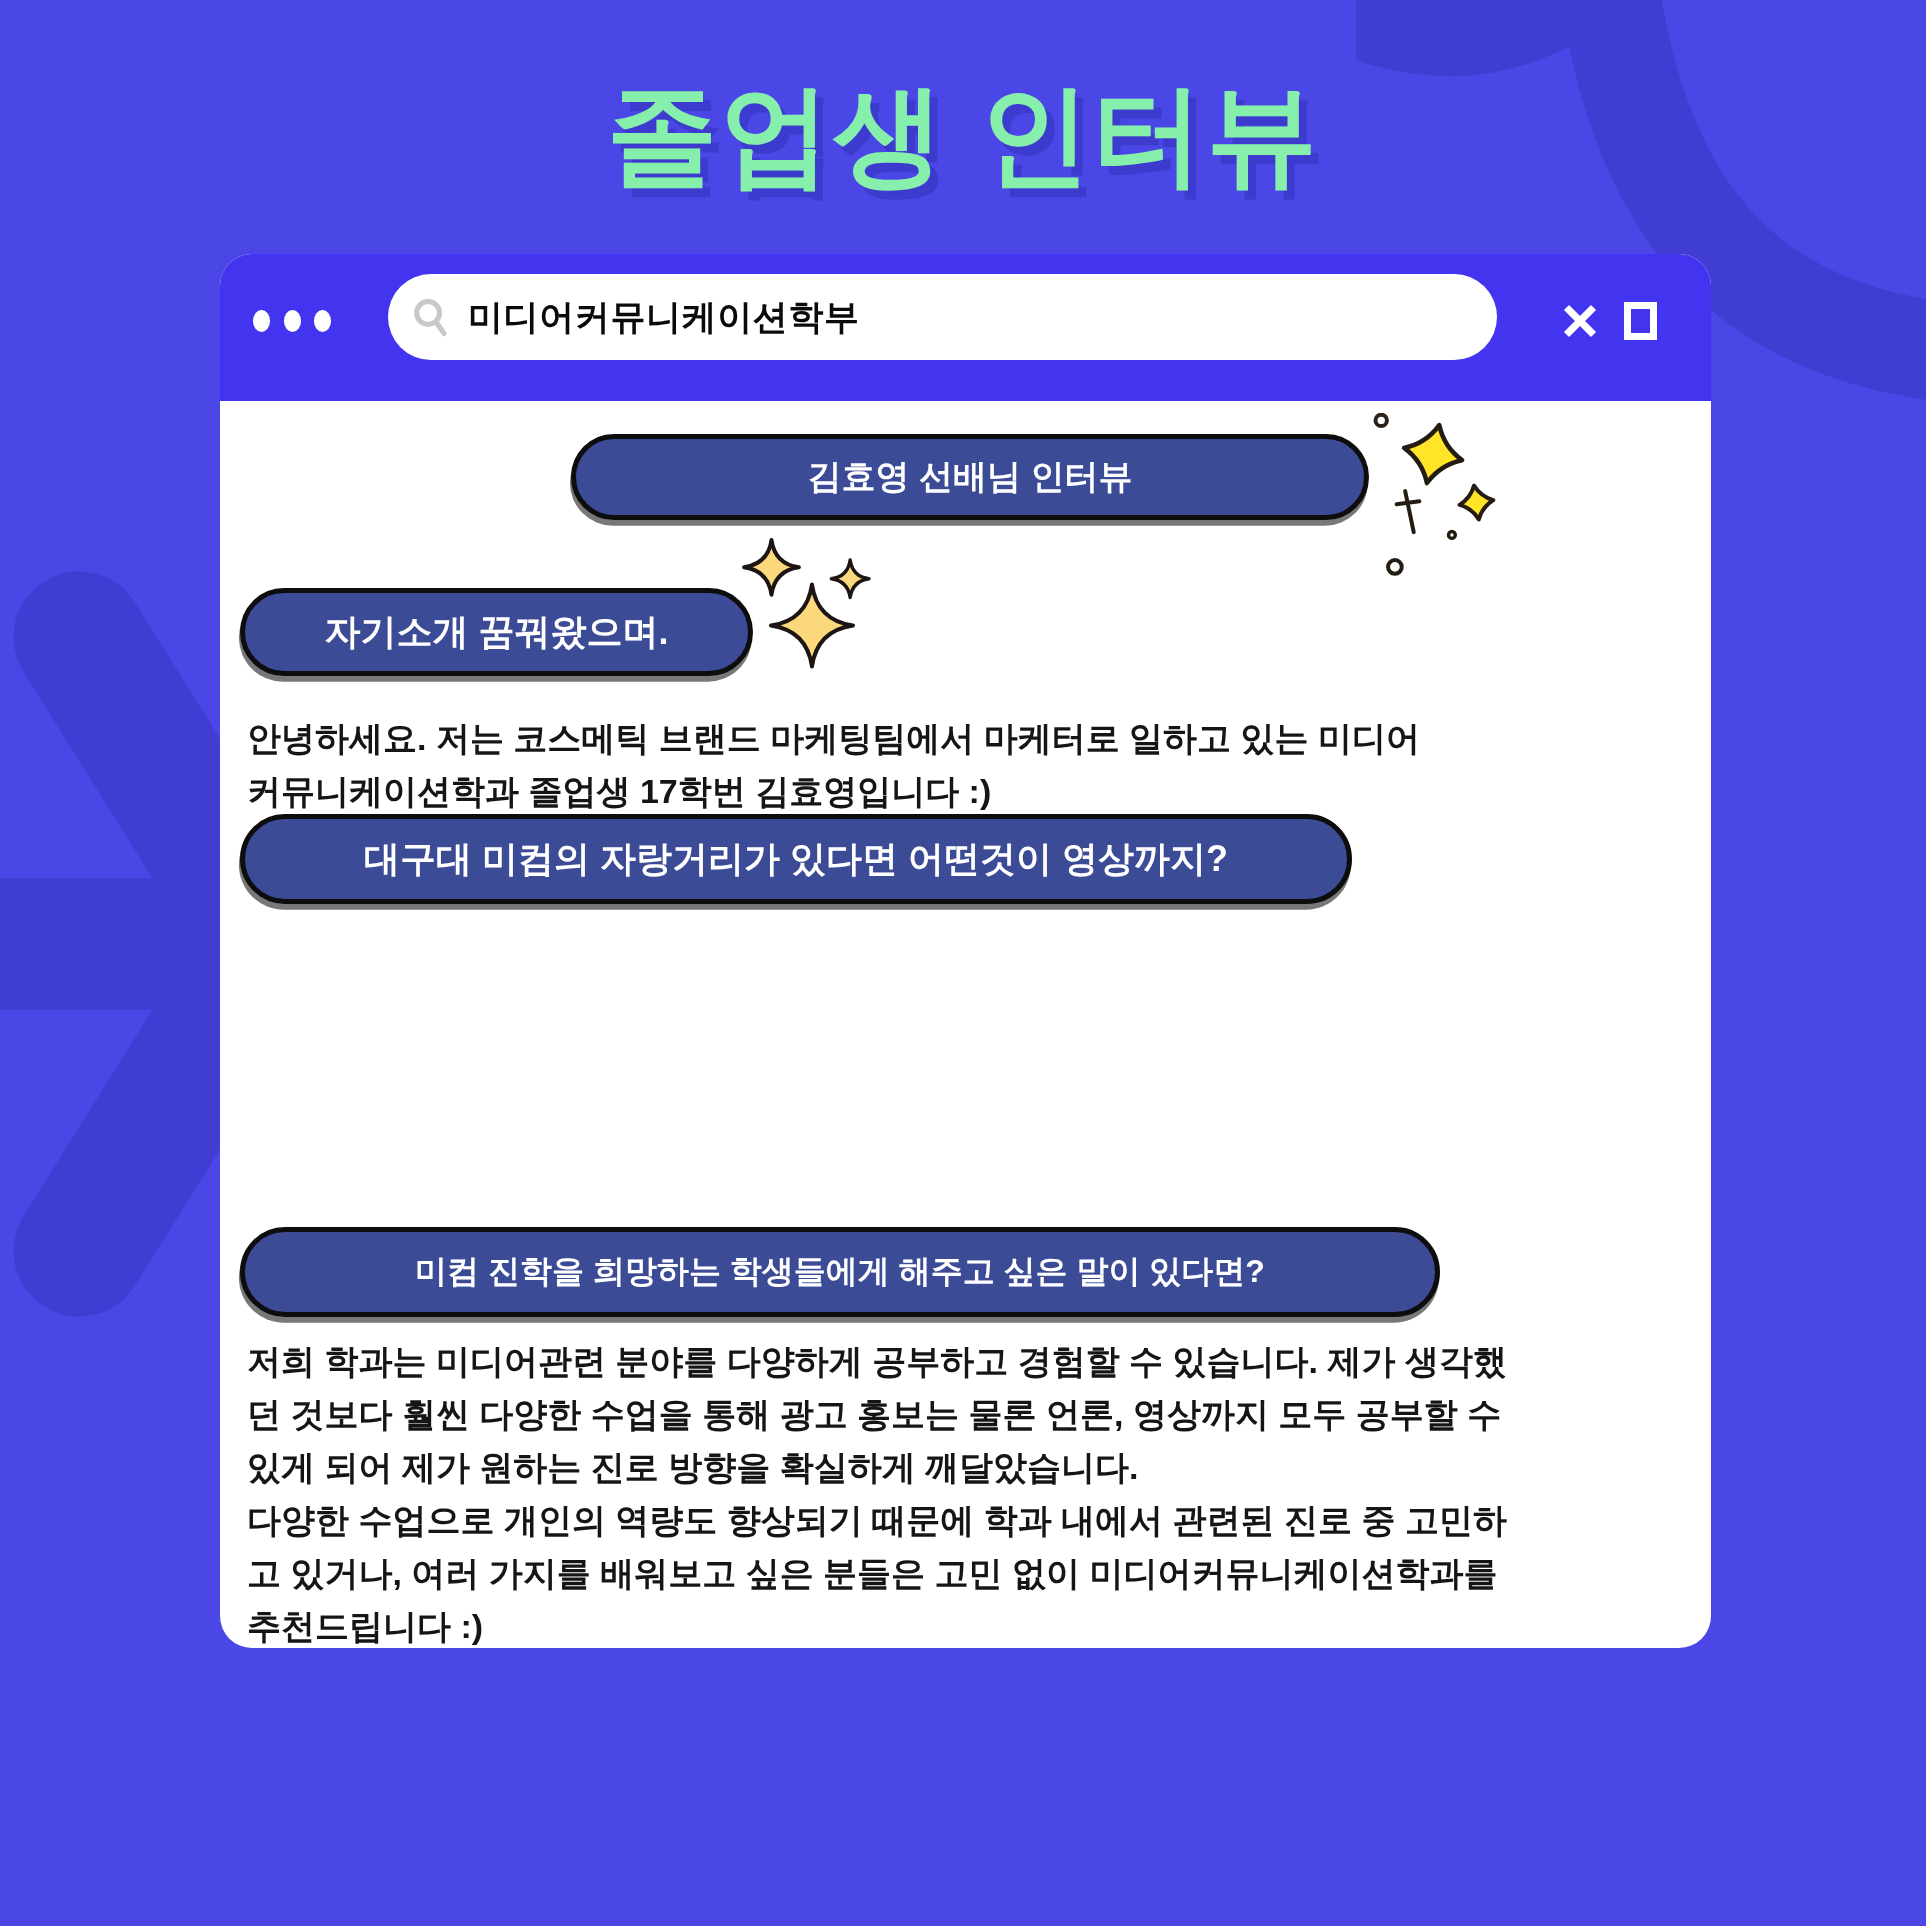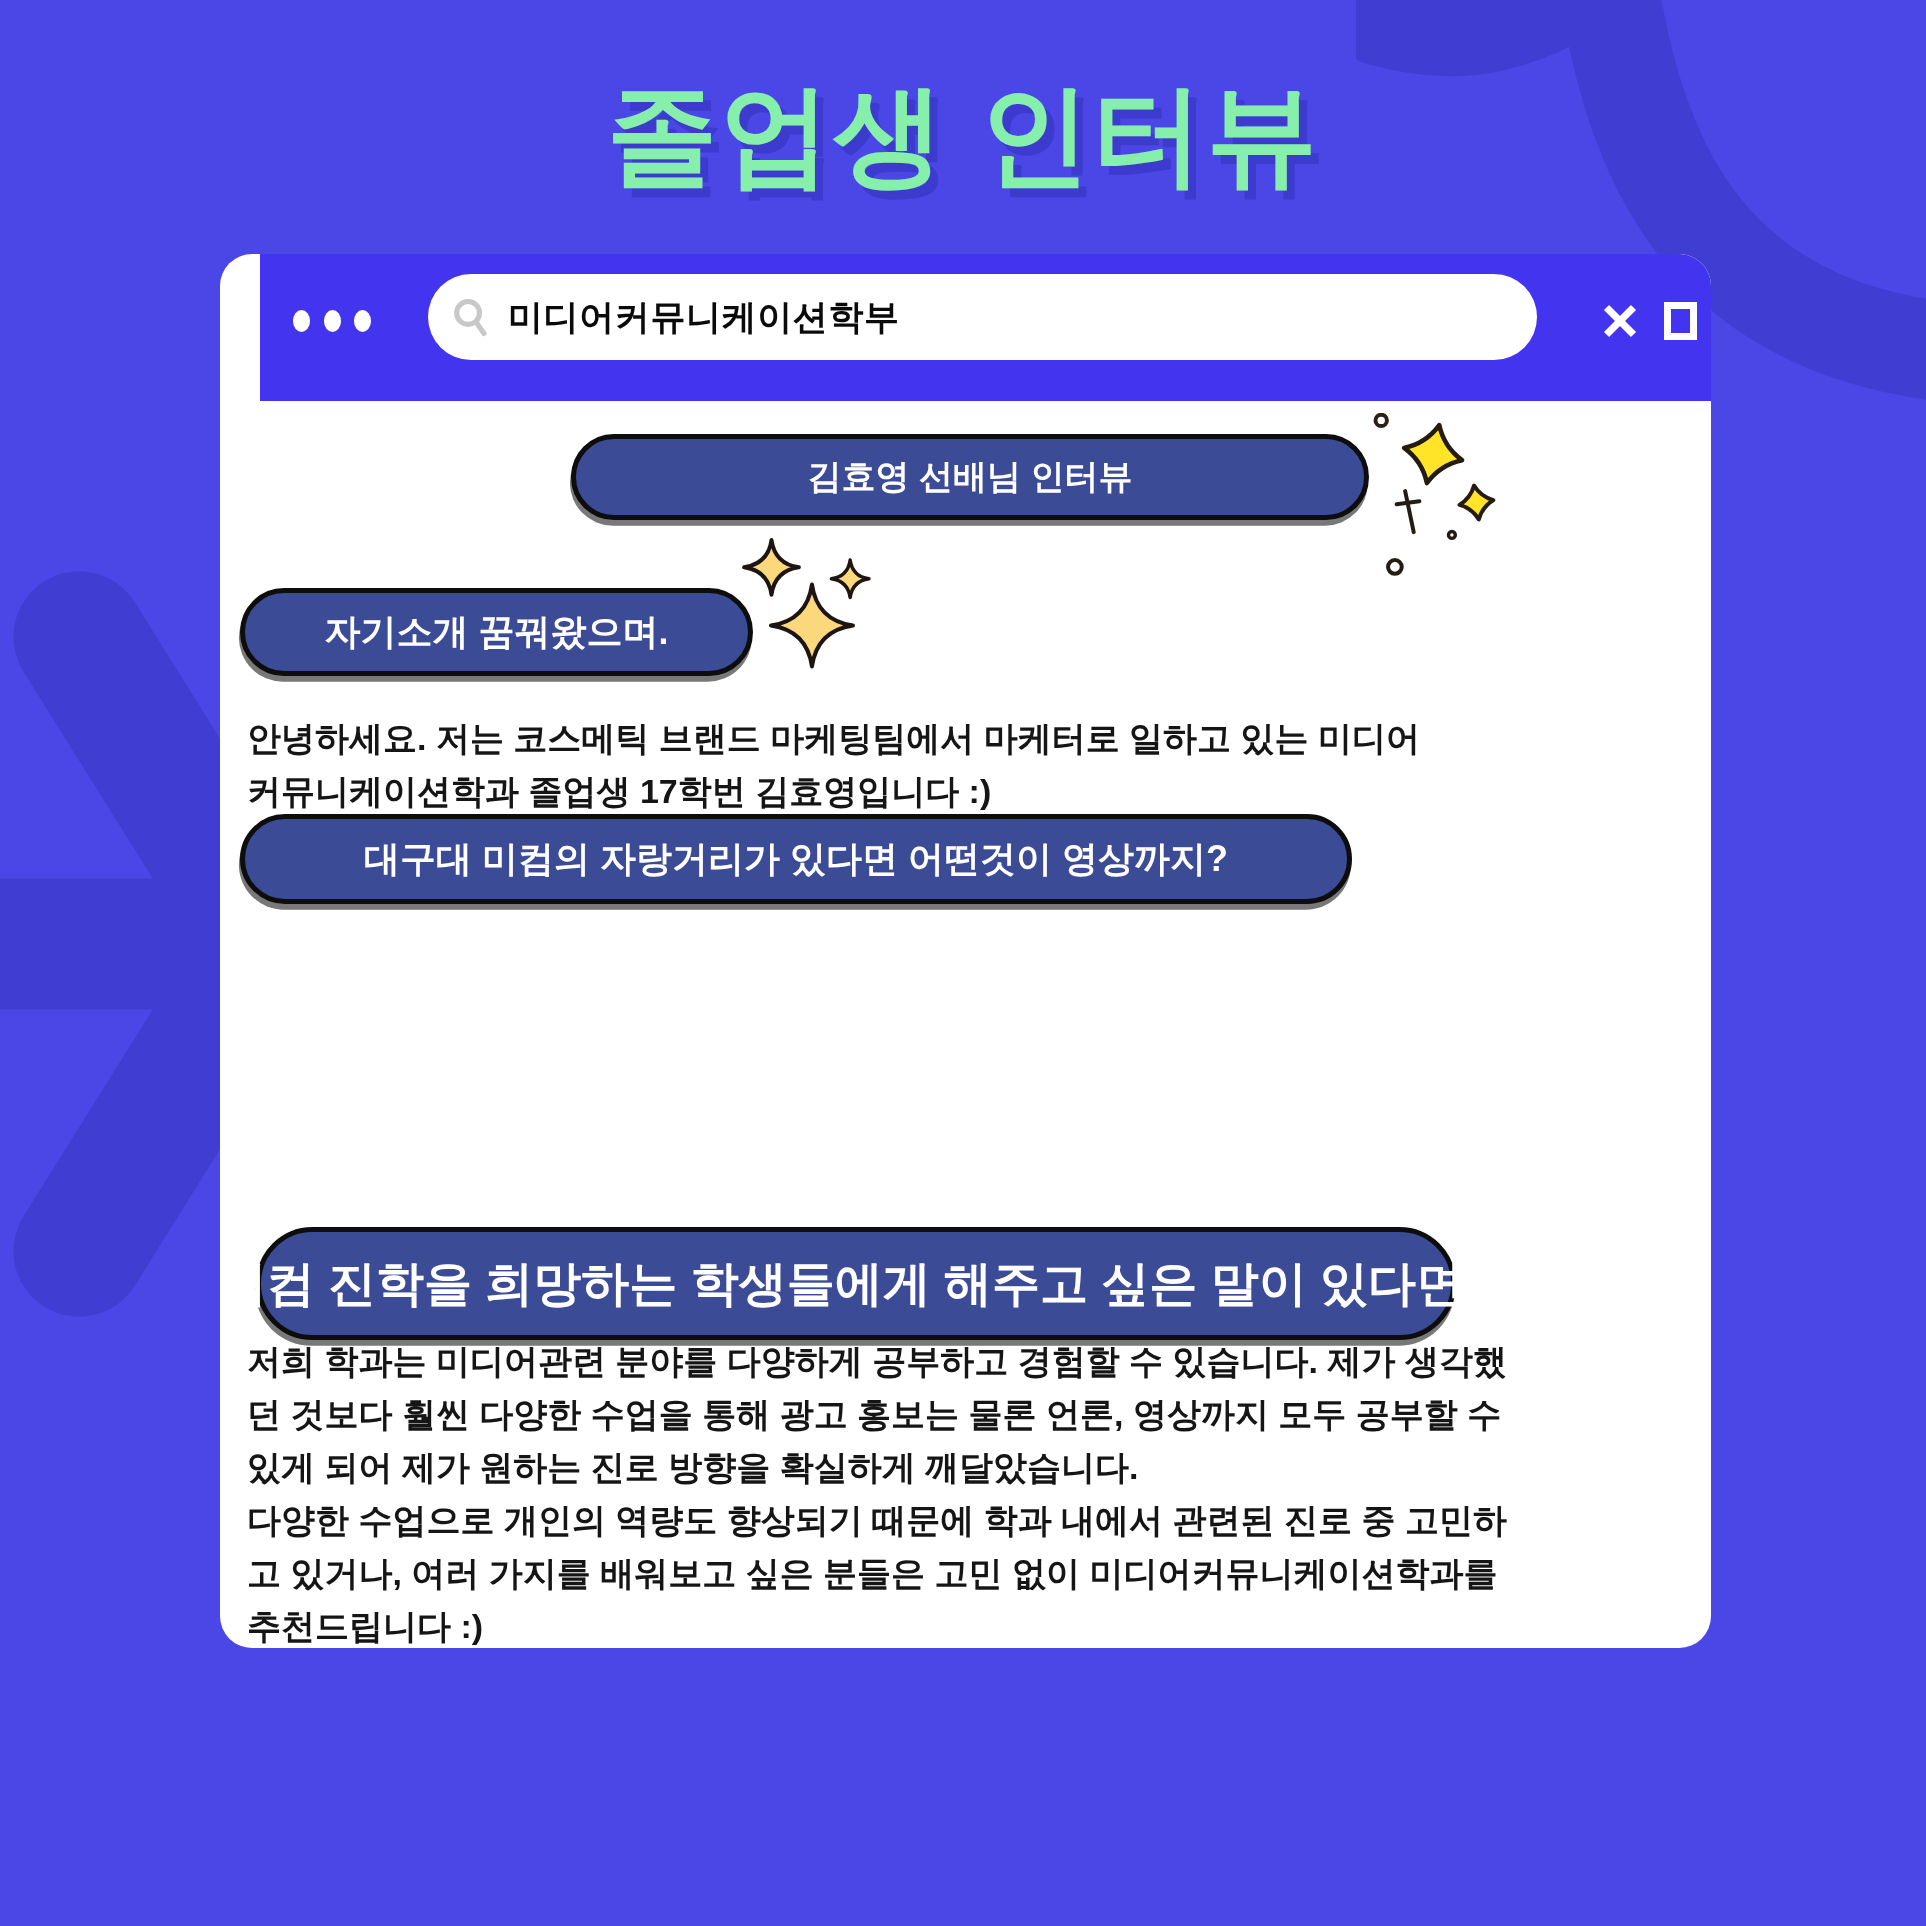--- a/index.html
+++ b/index.html
@@ -36,21 +36,20 @@
   }
 
   
   .window{
     position:absolute;left:220px;top:254px;width:1491px;height:1394px;
     background:#ffffff;border-radius:32px;overflow:hidden;
   }
   .titlebar{
     position:absolute;left:0;top:0;width:100%;height:147px;
     background:var(--titlebar);
-    margin-left:40px;
   }
   .dots{position:absolute;left:33px;top:56px;display:flex;gap:13.7px;}
   .dot{width:17px;height:21.7px;border-radius:50%;background:#ffffff;}
   .searchbar{
     position:absolute;left:168px;top:20px;width:1109px;height:86px;
     background:#ffffff;border-radius:46px;
     display:flex;align-items:center;padding-left:23px;
   }
   .search-text{
     margin-left:16px;font-size:35px;font-weight:bold;color:#0a0a0a;
@@ -71,21 +70,21 @@
     border:5.1px solid var(--ink);
     border-radius:68px;
     display:flex;align-items:center;justify-content:center;
     color:#ffffff;font-weight:bold;
     box-shadow:-1.1px 5.7px 0 rgba(10,10,10,0.55);
     white-space:nowrap;
   }
   .badge{left:351px;top:33px;width:798px;height:86px;font-size:34px;}
   .q1{left:20px;top:187px;width:513px;height:88px;font-size:36px;}
   .q2{left:20px;top:413px;width:1112px;height:90px;font-size:36px;}
-  .q3{left:36px;top:826px;width:1200px;height:113px;font-size:48px;}
+  .q3{left:20px;top:826px;width:1200px;height:90px;font-size:32px;}
 
   .answer{
     position:absolute;left:27px;width:1306px;
     font-size:34px;line-height:53px;font-weight:600;color:var(--body-ink);
     white-space:pre-line;letter-spacing:0;
   }
   .a1{top:311px;}
   .a2{top:539px;}
   .a3{top:934px;}
 

